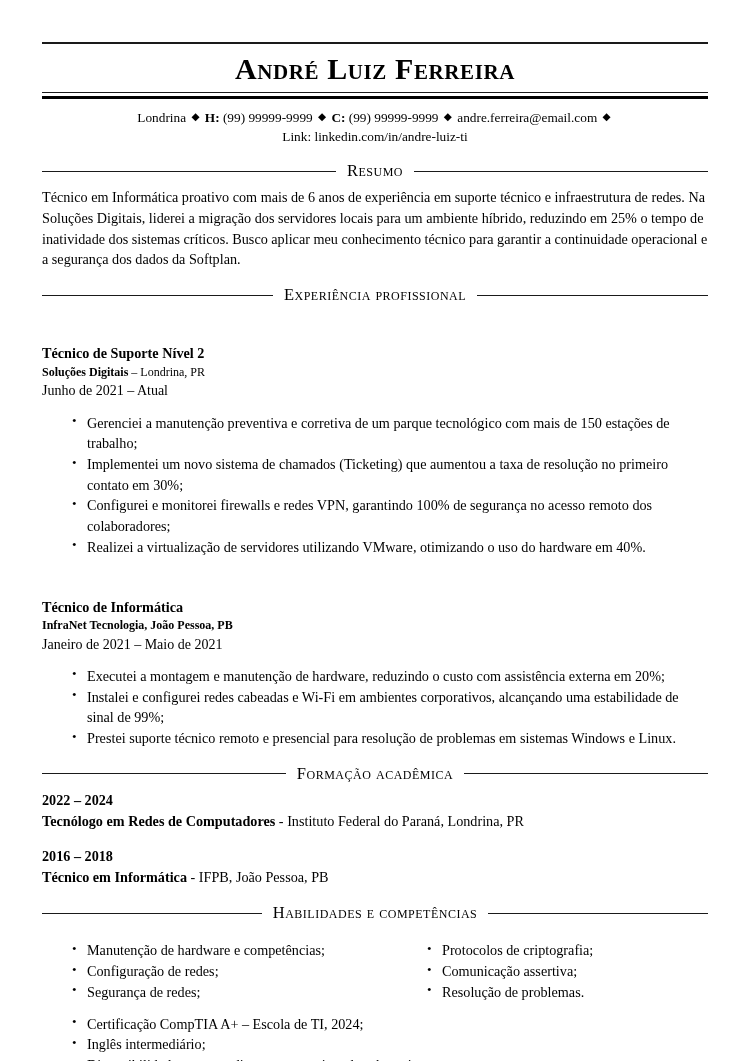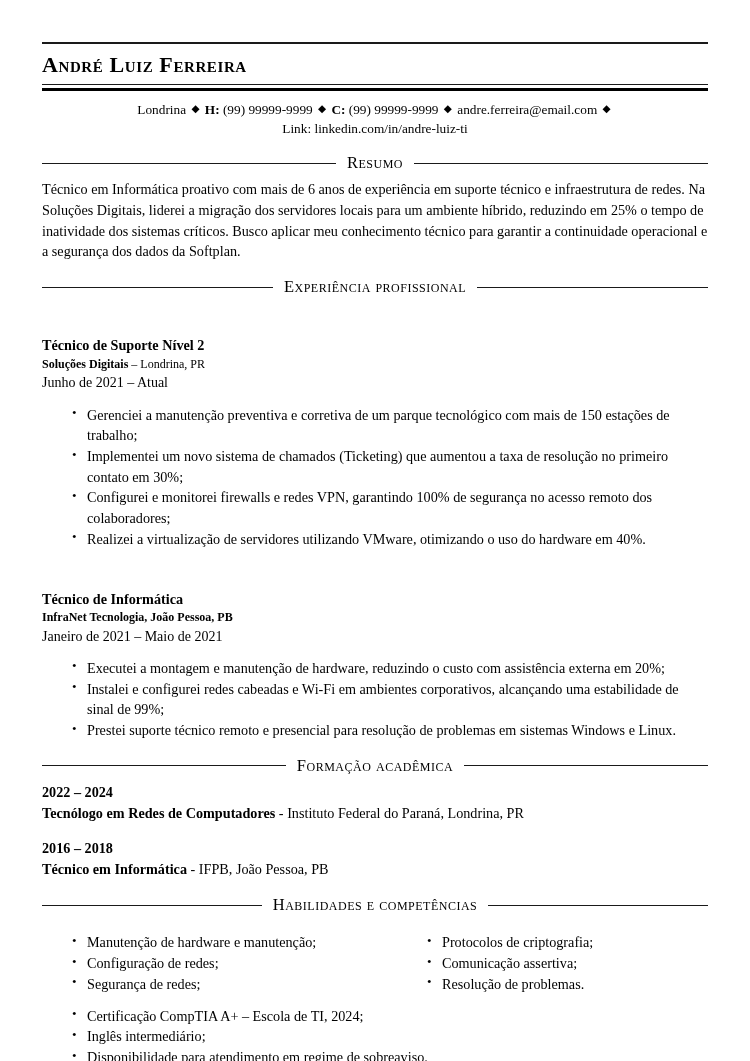--- a/index.html
+++ b/index.html
@@ -21,24 +21,24 @@
     padding: 0 42px;
     position: relative;
   }
 
   
   .header-rule-top {
     border-top: 2px solid #1a1a1a;
     margin-top: 42px;
   }
   .name {
-    text-align: left;
+    text-align: center;
     font-variant: small-caps;
     font-weight: 700;
-    font-size: 22px;
+    font-size: 30px;
     letter-spacing: 0.6px;
     line-height: 1.0;
     padding: 10px 0 8px 0;
     white-space: nowrap;
   }
   .header-rule-bottom {
     border-top: 1.5px solid #1a1a1a;
     padding-bottom: 2.5px;
     border-bottom: 3.5px solid #000000;
   }
@@ -236,21 +236,21 @@
 
   <div class="section">
     <span class="bar"></span>
     <span class="stitle">Habilidades e competências</span>
     <span class="bar"></span>
   </div>
 
   <div class="skills-cols">
     <div class="col left">
       <ul class="bullets">
-        <li>Manutenção de hardware e manutenção;</li>
+        <li>Manutenção de hardware e competências;</li>
         <li>Configuração de redes;</li>
         <li>Segurança de redes;</li>
       </ul>
     </div>
     <div class="col right">
       <ul class="bullets">
         <li>Protocolos de criptografia;</li>
         <li>Comunicação assertiva;</li>
         <li>Resolução de problemas.</li>
       </ul>

